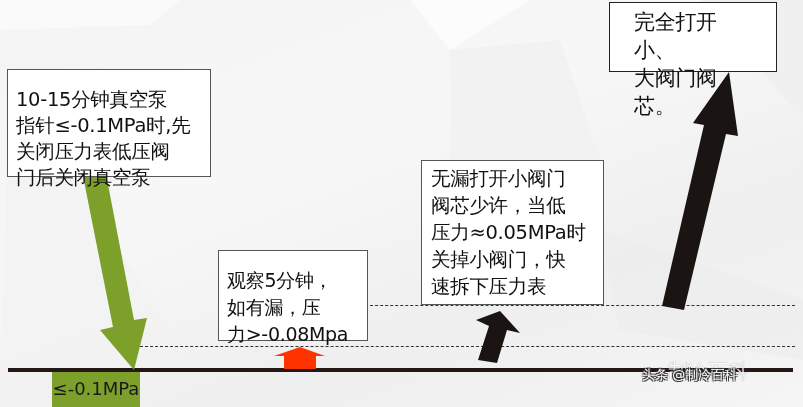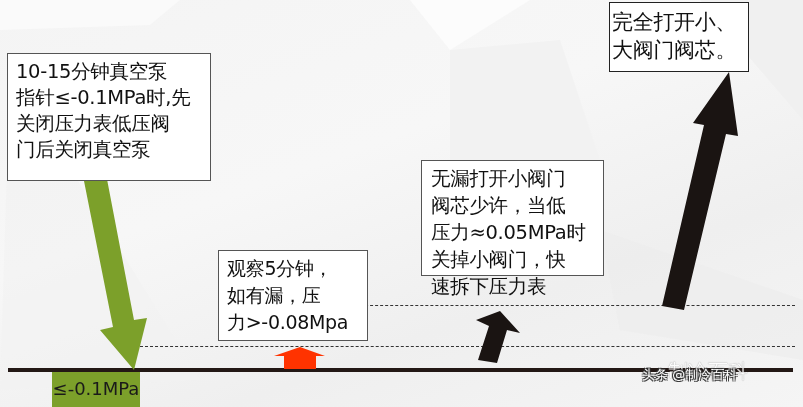--- a/index.html
+++ b/index.html
@@ -52,32 +52,32 @@
 
   <polygon points="83,176 106,174 134,320 147,318 134,370 100,330 113,327" fill="#7ca02a"></polygon>
 
   <polygon points="284,369 284,356 274,356 300,347 325,356 316,356 316,369" fill="#ff3300"></polygon>
 
   <polygon points="478,360 489,326 476,320 500,311 520,333 507,330 497,363" fill="#1a1412"></polygon>
 
   <polygon points="662,306 704,125 693,123 729,72 738,136 726,134 684,310" fill="#1a1412"></polygon>
 </svg>
 
-<div class="box" style="left:7px; top:53px; width:204px; height:128px; font-size:19.5px; line-height:26px; padding:5px 8px;">10-15分钟真空泵
+<div class="box" style="left:7px; top:69px; width:204px; height:108px; font-size:19.5px; line-height:26px; padding:17px 8px;">10-15分钟真空泵
 指针≤-0.1MPa时,先
 关闭压力表低压阀
 门后关闭真空泵</div>
 
-<div class="box" style="left:218px; top:250px; width:150px; height:91px; font-size:19px; line-height:27px; padding:4px 8px;">观察5分钟，
+<div class="box" style="left:218px; top:250px; width:150px; height:91px; font-size:19px; line-height:27px; padding:16px 8px;">观察5分钟，
 如有漏，压
 力&gt;-0.08Mpa</div>
 
-<div class="box" style="left:421px; top:160px; width:183px; height:116px; font-size:19.5px; line-height:27px; padding:4px 9px;">无漏打开小阀门
+<div class="box" style="left:421px; top:160px; width:183px; height:145px; font-size:19.5px; line-height:27px; padding:4px 9px;">无漏打开小阀门
 阀芯少许，当低
 压力≈0.05MPa时
 关掉小阀门，快
 速拆下压力表</div>
 
-<div class="box" style="left:609px; top:2px; width:140px; height:70px; font-size:21px; line-height:28px; padding:5px 2px; border-color:#222;">完全打开小、
+<div class="box" style="left:609px; top:2px; width:168px; height:70px; font-size:21px; line-height:28px; padding:5px 24px; border-color:#222;">完全打开小、
 大阀门阀芯。</div>
 
 <div class="watermark2">制冷百科</div>
 <div class="watermark">头条 @制冷百科</div>
 
 </body></html>

